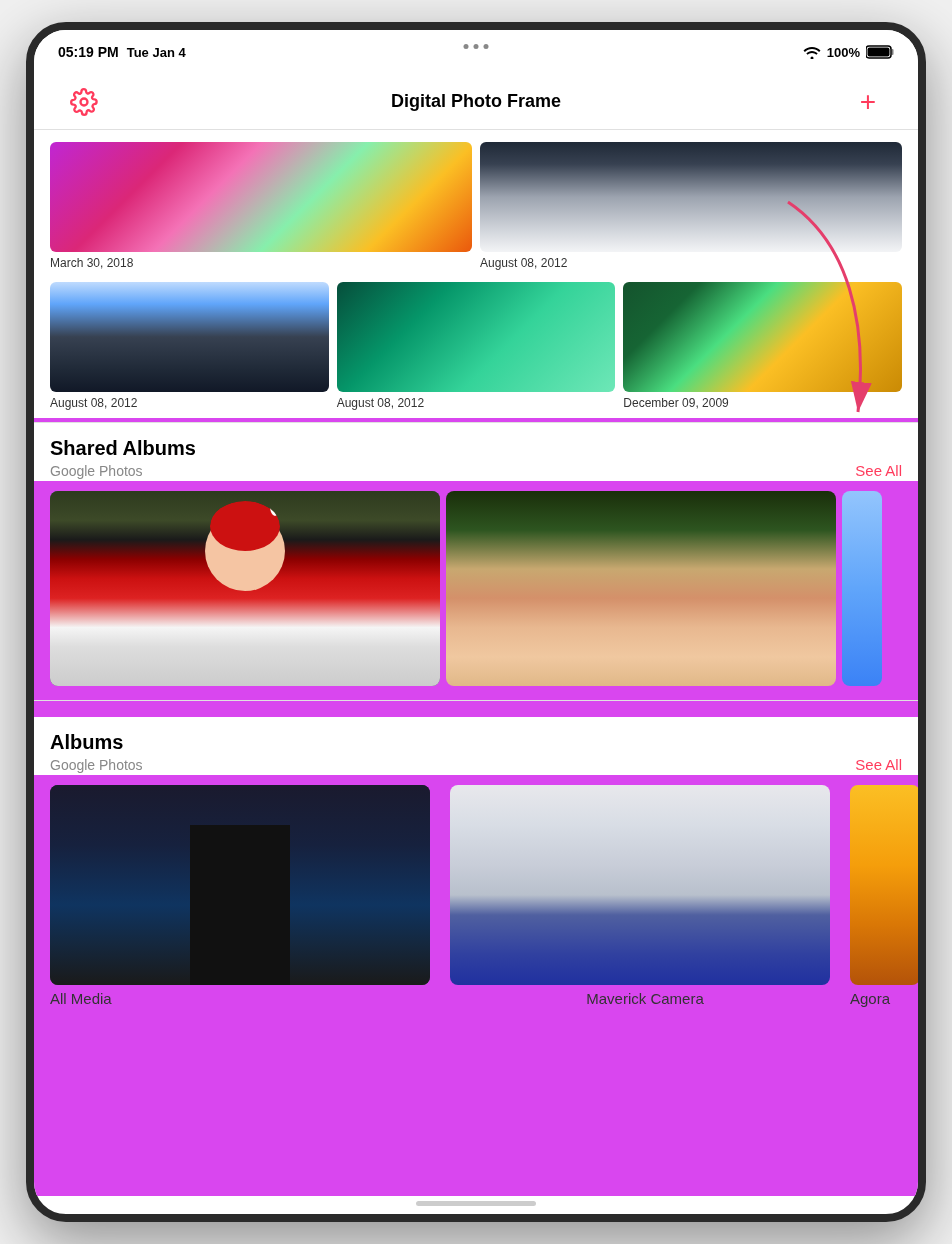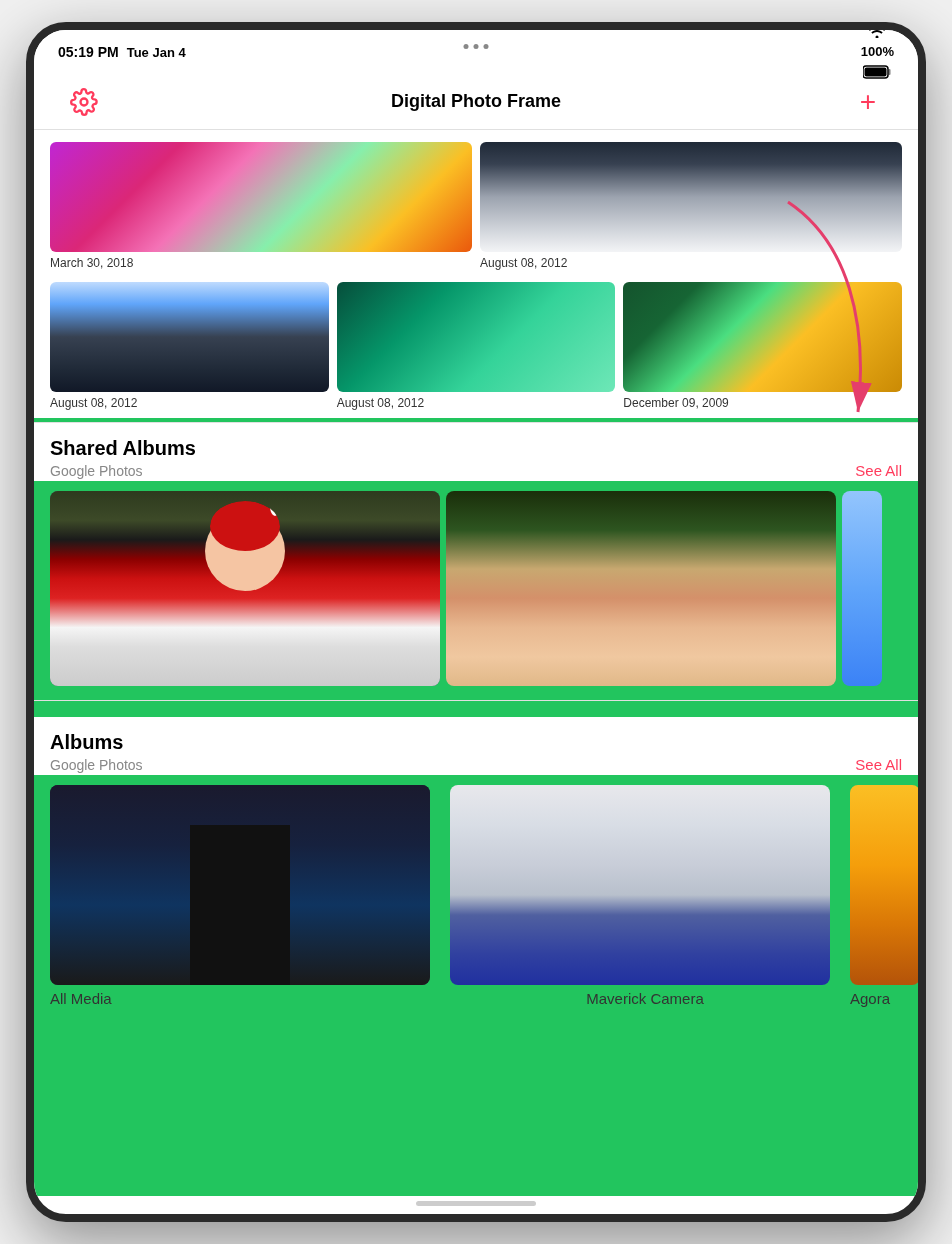--- a/index.html
+++ b/index.html
@@ -32,21 +32,21 @@
       display: flex;
       align-items: center;
       justify-content: space-between;
       padding: 0 24px;
       font-size: 13px;
       font-weight: 600;
       color: #000;
     }
     .status-time { font-weight: 700; font-size: 14px; }
     .status-date { font-size: 13px; }
-    .status-icons { display: flex; align-items: center; gap: 6px; font-size: 12px; flex-direction: column; }
+    .status-icons { display: flex; align-items: center; gap: 6px; font-size: 12px; }
 
     
     .app-header {
       height: 56px;
       background: #fff;
       display: flex;
       align-items: center;
       justify-content: space-between;
       padding: 0 32px;
       border-bottom: 1px solid #e0e0e0;
@@ -81,21 +81,21 @@
       font-size: 26px;
       color: #ff3b5c;
       font-weight: 300;
       line-height: 1;
     }
 
     
     .scroll-content {
       height: calc(1200px - 44px - 56px - 34px);
       overflow: hidden;
-      background: #22c55e;
+      background: #d946ef;
     }
 
     
     .photo-grid-section {
       padding: 12px 16px 0;
       background: #fff;
     }
 
     .photo-row {
       display: flex;

